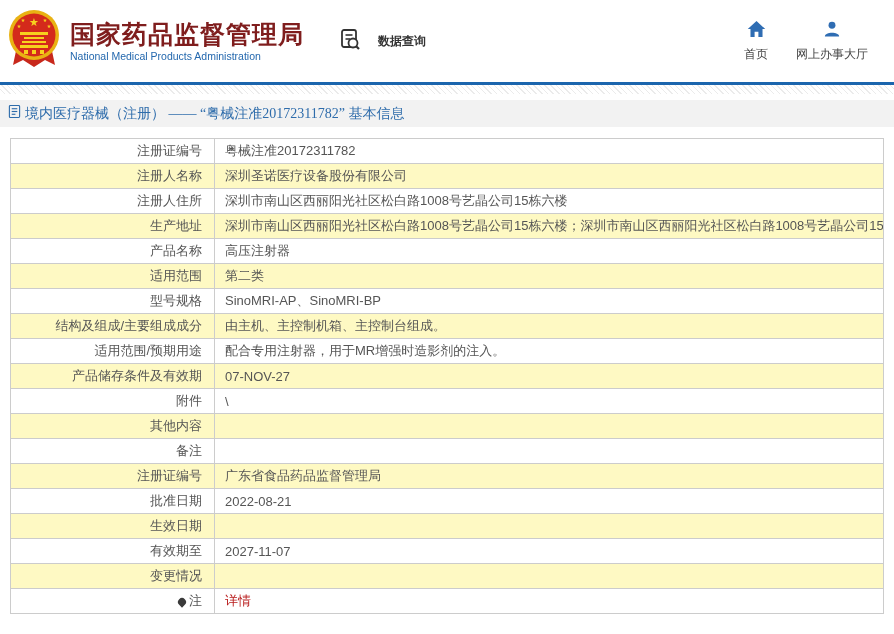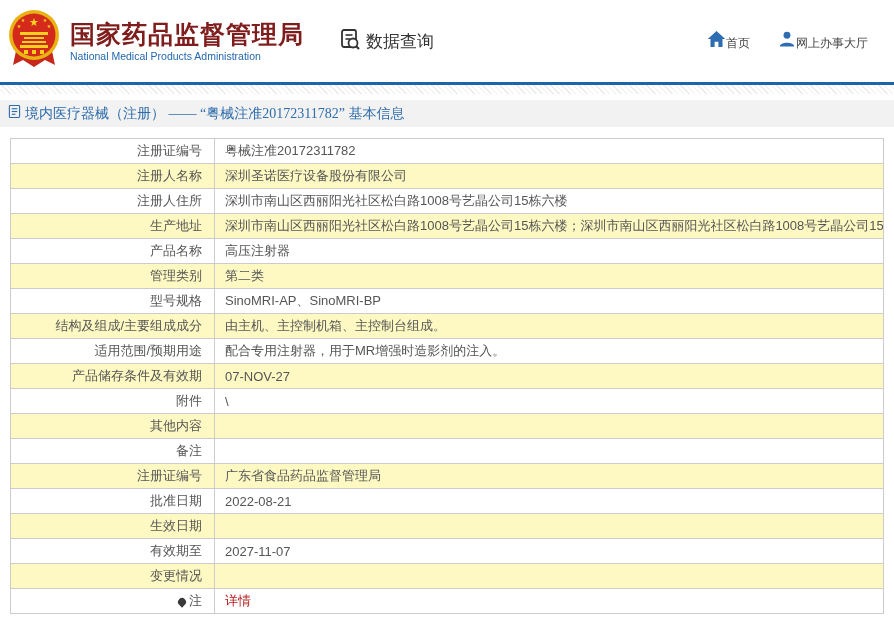--- a/index.html
+++ b/index.html
@@ -29,34 +29,34 @@
     font-size: 10.5px;
     color: #2468ae;
     margin-top: 2px;
   }
   .section-block {
     margin-left: 34px;
     display: flex;
     align-items: center;
   }
   .section-label {
-    font-size: 17px;
-    font-weight: 400;
+    font-size: 12px;
+    font-weight: 700;
     color: #333333;
-    margin-left: 4px;
+    margin-left: 16px;
   }
   .header-spacer { flex: 1 1 auto; }
   .header-nav {
     display: flex;
     gap: 28px;
     margin-right: 26px;
   }
   .nav-item {
     display: flex;
-    flex-direction: row;
+    flex-direction: column;
     align-items: center;
     cursor: pointer;
   }
   .nav-item .nav-label {
     font-size: 12px;
     color: #444444;
     margin-top: 4px;
     white-space: nowrap;
   }
   
@@ -218,21 +218,21 @@
         </tr>
         <tr class="alt">
           <td class="cell-label"><span>生产地址</span></td>
           <td class="cell-value"><span>深圳市南山区西丽阳光社区松白路1008号艺晶公司15栋六楼；深圳市南山区西丽阳光社区松白路1008号艺晶公司15栋2楼B区</span></td>
         </tr>
         <tr>
           <td class="cell-label"><span>产品名称</span></td>
           <td class="cell-value"><span>高压注射器</span></td>
         </tr>
         <tr class="alt">
-          <td class="cell-label"><span>管理类别</span></td>
+          <td class="cell-label"><span>适用范围</span></td>
           <td class="cell-value"><span>第二类</span></td>
         </tr>
         <tr>
           <td class="cell-label"><span>型号规格</span></td>
           <td class="cell-value"><span>SinoMRI-AP、SinoMRI-BP</span></td>
         </tr>
         <tr class="alt">
           <td class="cell-label"><span>结构及组成/主要组成成分</span></td>
           <td class="cell-value"><span>由主机、主控制机箱、主控制台组成。</span></td>
         </tr>

